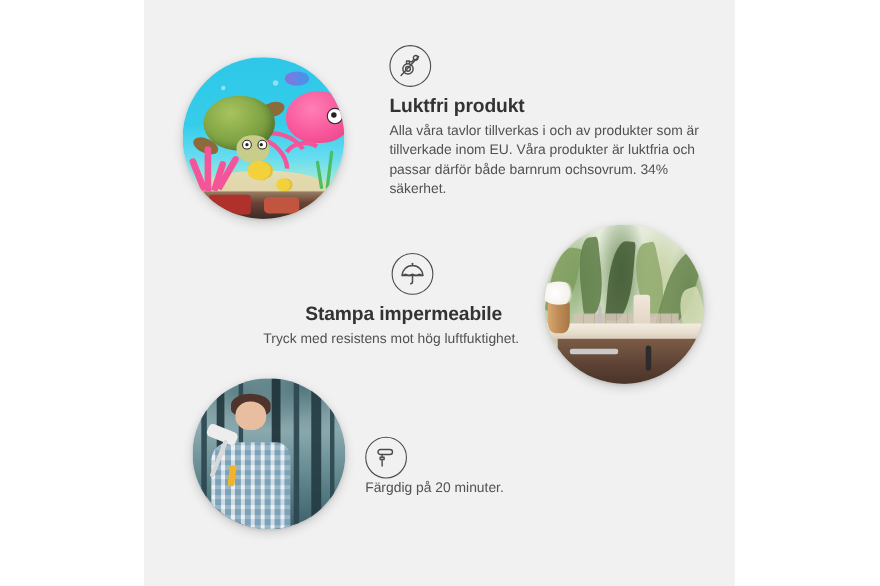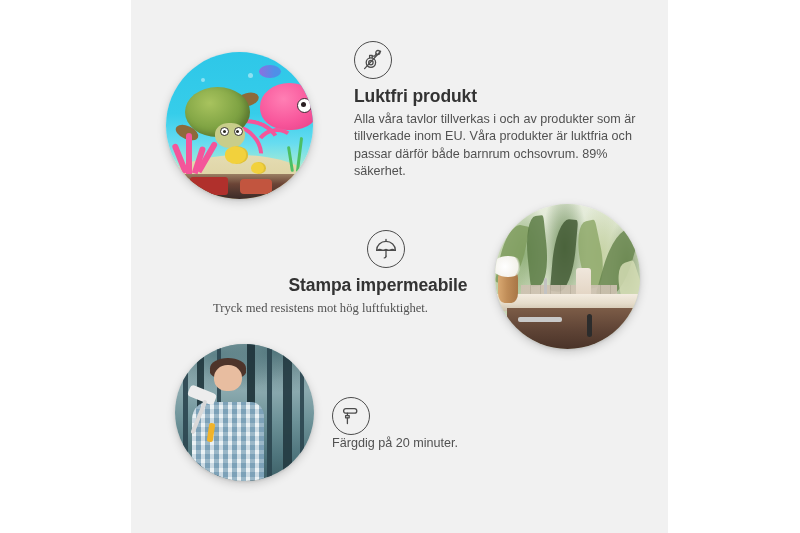--- a/index.html
+++ b/index.html
@@ -302,28 +302,28 @@
     left: 201px;  
     top: 41px;
     width: 290px;
     text-align: left;
     margin-left: 22px;
   }
   #feature-odourless .feature-icon { margin-left: 0; }
 
   
   #feature-waterproof {
-    left: 82px;   
+    left: 71px;   
     top: 230px;
     width: 270px;
     text-align: center;
   }
   #feature-waterproof .feature-icon { margin: 0 0 0 auto; margin-right: 78px; }
   #feature-waterproof .feature-title { text-align: center; padding-left: 60px; }
-  #feature-waterproof .feature-body  { text-align: left; font-family: Liberation Serif, serif; }
+  #feature-waterproof .feature-body  { text-align: right; }
 
   
   #feature-easy-mount {
     left: 201px;  
     top: 397px;
     width: 260px;
     text-align: left;
   }
 
   svg { display:block; }
@@ -383,21 +383,21 @@
           <path d="M8.6 9.9V7.4h2.6v2.5"></path>
           <path d="M11.2 8.1h2.4l1.6-2.1"></path>
           <circle cx="16.9" cy="4.6" r="2.1"></circle>
           <circle cx="9.9" cy="14.6" r="2.2"></circle>
           <line x1="3.6" y1="20.6" x2="19.6" y2="3.3"></line>
         </svg>
       </div>
 
       <div class="feature-title">Luktfri produkt</div>
 
-      <div class="feature-body">Alla våra tavlor tillverkas i och av produkter som är tillverkade inom EU. Våra produkter är luktfria och passar därför både barnrum ochsovrum. 89% säkerhet.</div>
+      <div class="feature-body">Alla våra tavlor tillverkas i och av produkter som är tillverkade inom EU. Våra produkter är luktfria och passar därför både barnrum ochsovrum. 34% säkerhet.</div>
     </div>
 
     <div id="feature-waterproof" class="feature">
 
       <div class="feature-icon">
         <svg width="24" height="24" viewBox="0 0 24 24" fill="none" stroke="#4c4c4c" stroke-width="1.3" stroke-linecap="round" stroke-linejoin="round">
           <path d="M2.6 13.4C2.6 8.4 6.8 4.4 12 4.4s9.4 4 9.4 9z"></path>
           <path d="M2.6 13.4c1.6 0 2.4-1.1 3.1-1.1s1.5 1.1 3.1 1.1 2.4-1.1 3.2-1.1 1.6 1.1 3.2 1.1 2.4-1.1 3.1-1.1 1.5 1.1 3.1 1.1"></path>
           <line x1="12" y1="12.6" x2="12" y2="19.2"></line>
           <path d="M12 19.2c0 1-.8 1.7-1.7 1.7"></path>

